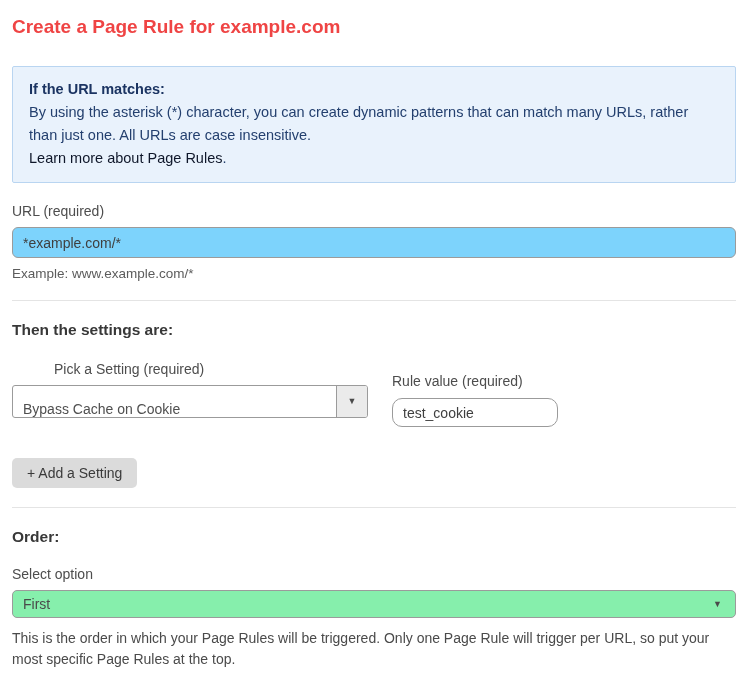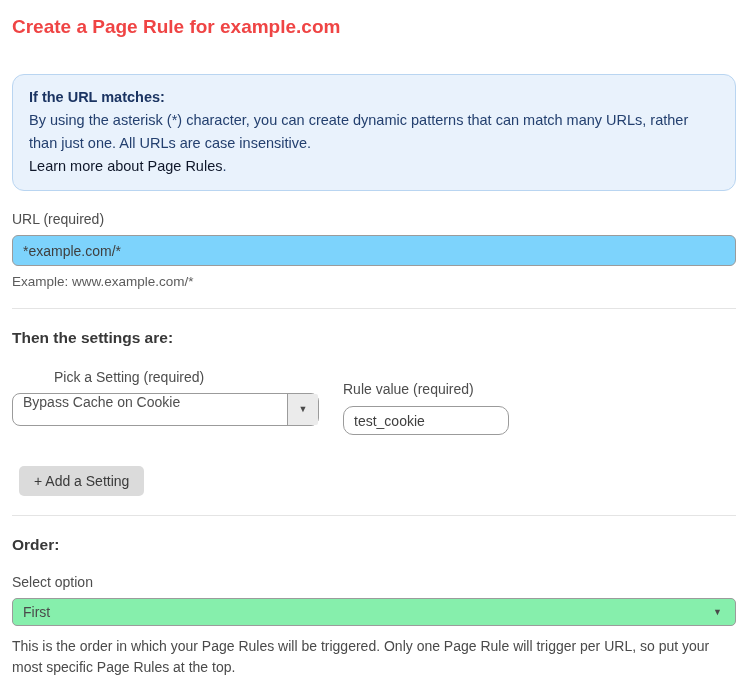--- a/index.html
+++ b/index.html
@@ -11,24 +11,24 @@
     padding: 14px 14px 0 12px;
     overflow: hidden;
   }
   .page-title {
     font-size: 19px;
     font-weight: bold;
     color: #ef4444;
     line-height: 26px;
   }
   .info-box {
-    margin-top: 34px;
+    margin-top: 26px;
     background: #e9f2fc;
     border: 1px solid #b9d5f1;
-    border-radius: 12px;
+    border-radius: 2px;
     padding: 11px 16px 12px 16px;
     font-size: 14.5px;
     line-height: 23px;
     color: #24406f;
   }
   .info-box .info-heading {
     font-weight: bold;
     color: #1b3462;
   }
   .info-box a.info-link {
@@ -74,27 +74,27 @@
   }
   .settings-row {
     display: flex;
     align-items: flex-start;
     margin-top: 0;
   }
   .settings-col-left .field-label { margin-top: 22px; margin-left: 42px; }
   .settings-col-right { margin-left: 24px; }
   .settings-col-right .field-label { margin-top: 34px; margin-bottom: 9px; }
   .custom-select {
-    width: 307px;
+    width: 356px;
     height: 33px;
     border: 1px solid #9b9b9b;
-    border-radius: 8px;
+    border-radius: 3px;
     background: #ffffff;
     display: flex;
-    align-items: flex-start;
+    align-items: flex-end;
     cursor: pointer;
   }
   .custom-select .select-value {
     flex: 1;
     padding: 0 10px;
     font-size: 14px;
     color: #4f4f4f;
     white-space: nowrap;
     overflow: hidden;
   }
@@ -126,21 +126,20 @@
   }
   .btn {
     display: inline-block;
     border: none;
     border-radius: 5px;
     font-family: "Liberation Sans", sans-serif;
     font-size: 14px;
     height: 30px;
     padding: 0 15px;
     cursor: pointer;
-    margin-left: 7px;
   }
   .btn-gray {
     background: #dbdbdb;
     color: #3a3a3a;
   }
   .add-setting-btn {
     margin-top: 31px;
   }
   .order-select {
     width: 724px;

